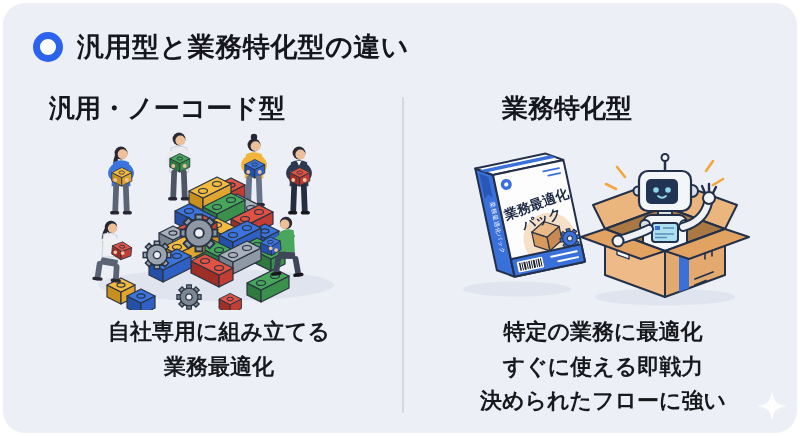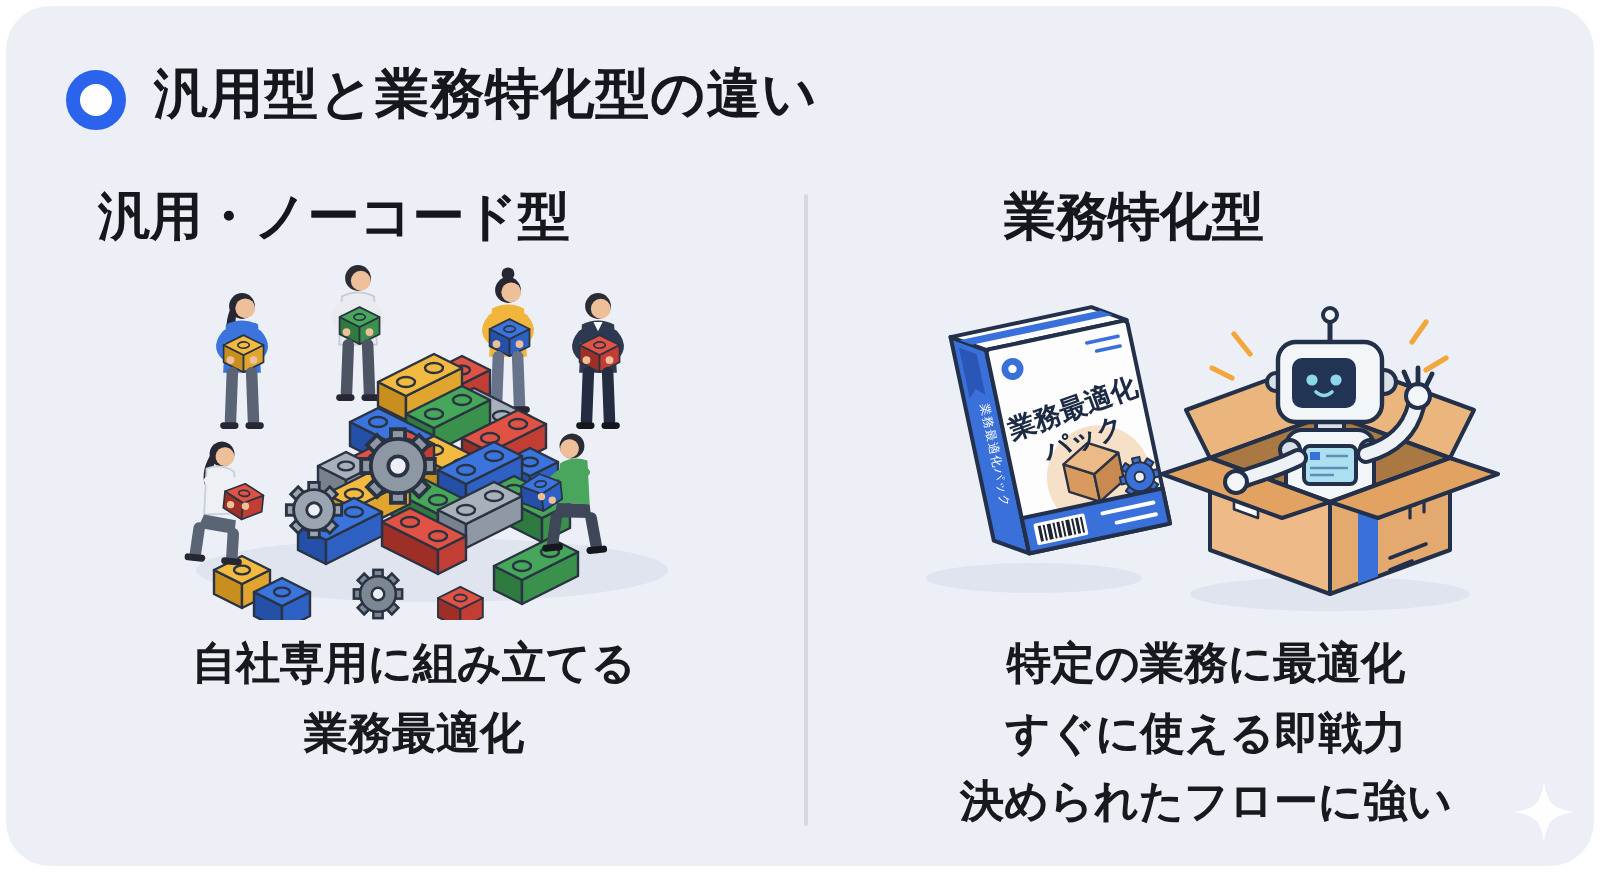--- a/index.html
+++ b/index.html
@@ -1,29 +1,29 @@
 <!DOCTYPE html>
 <html><head>
 <meta charset="utf-8">
 <style>
   html,body{margin:0;padding:0;background:#ffffff;}
   .stage{position:relative;width:800px;height:436px;overflow:hidden;background:#ffffff;
          font-family:"Liberation Sans","DejaVu Sans",sans-serif;color:#17191d;}
   .card{position:absolute;inset:3px;background:#edeff6;border-radius:22px;}
-  .title-row{position:absolute;left:30px;top:26px;display:flex;align-items:flex-end;gap:14px;}
+  .title-row{position:absolute;left:30px;top:26px;display:flex;align-items:center;gap:14px;}
   .ring{width:30px;height:30px;box-sizing:border-box;border:7.5px solid #2b63ec;border-radius:50%;background:#ffffff;}
   h1.page-title{margin:0;font-size:27px;font-weight:800;letter-spacing:.5px;color:#15171c;}
   .col-title{position:absolute;top:88px;width:328px;text-align:center;margin:0;
              font-size:26px;font-weight:800;color:#15171c;}
   .col-title.left{left:0;}
   .col-title.right{left:400px;}
   .divider{position:absolute;left:399px;top:94px;width:2px;height:316px;background:#d5d8e2;border-radius:1px;}
   .points{position:absolute;top:312px;width:400px;text-align:center;
           font-size:22px;font-weight:700;line-height:34.5px;color:#17191d;}
-  .points.left{left:4px;}
+  .points.left{left:16px;}
   .points.right{left:400px;}
   .points p{margin:0;}
   .illu{position:absolute;}
   .illu.left{left:68px;top:112px;width:300px;height:195px;}
   .illu.right{left:452px;top:128px;width:300px;height:175px;}
   .corner-sparkle{position:absolute;left:752px;top:386px;width:34px;height:34px;}
   svg text{font-family:"Liberation Sans","DejaVu Sans",sans-serif;}
 </style>
 </head>
 <body>

